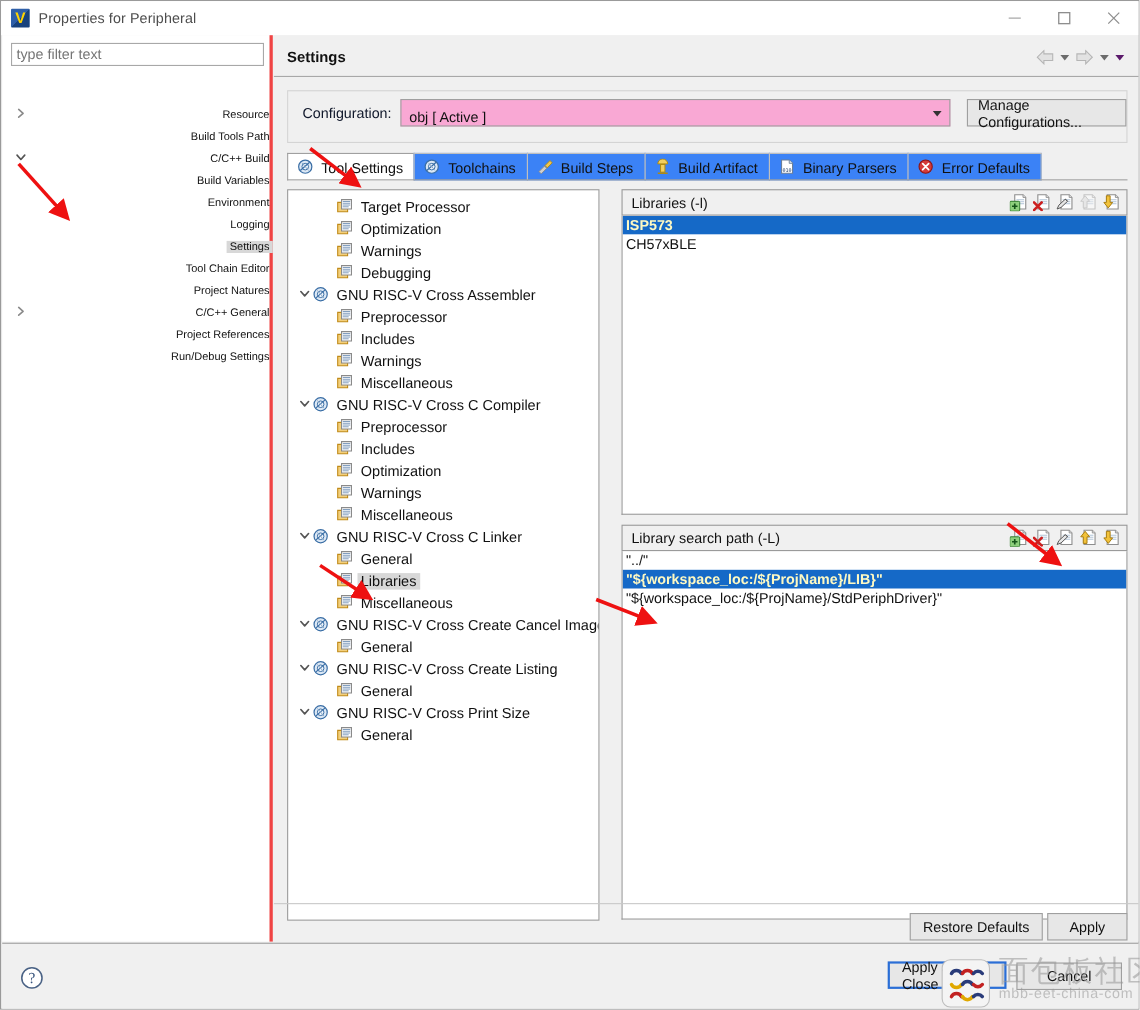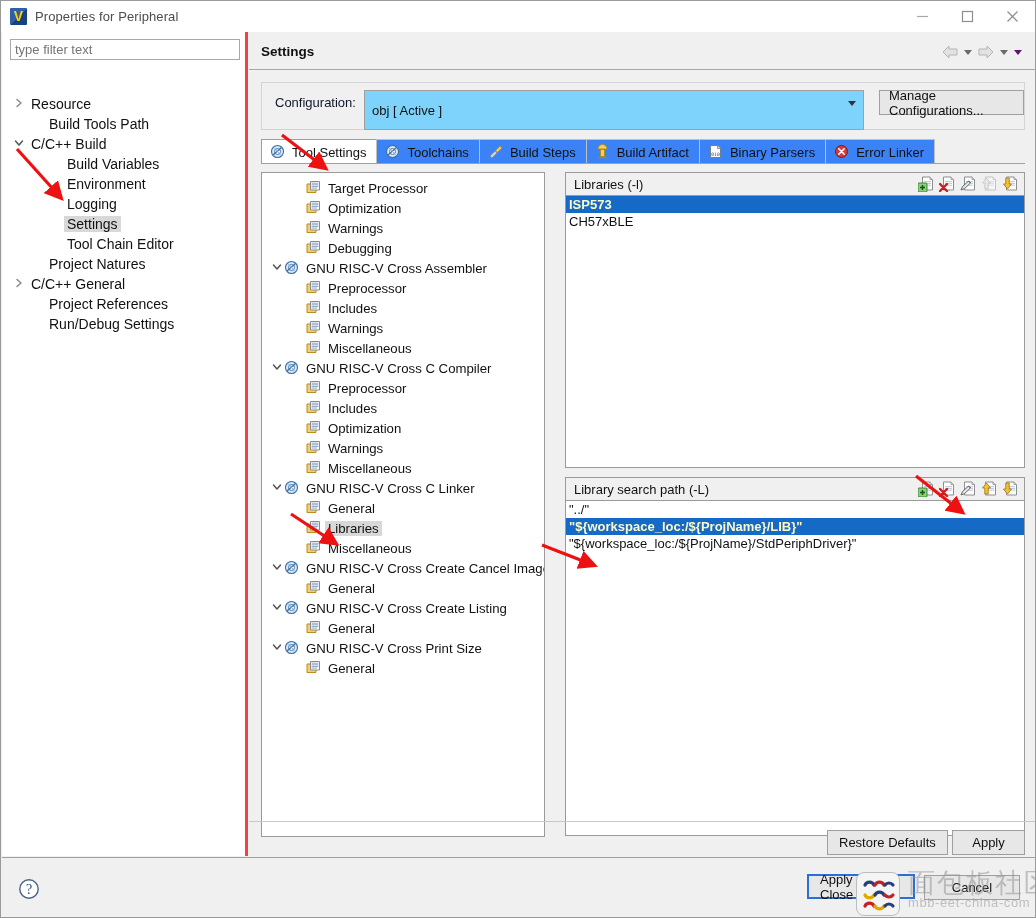--- a/index.html
+++ b/index.html
@@ -65,21 +65,21 @@
     width: 230px; height: 21px;
     border: 1px solid #a8a8a8; background: #fff;
     font-size: 13px; color: #5a5a5a;
     padding: 2px 4px; line-height: 16px;
     outline: none;
     font-family: "Liberation Sans", sans-serif;
   }
   .tree { position: absolute; left: 0; top: 62px; width: 246px; }
   .tnode {
     height: 20px; display: flex; align-items: center;
-    font-size: 14px; color: #111; white-space: nowrap;
+    font-size: 10px; color: #111; white-space: nowrap; justify-content: space-between;
   }
   .tnode .twist {
     width: 18px; text-align: center; color: #6f6f6f; font-size: 11px;
     flex: 0 0 18px;
   }
   .tnode .tlabel { padding: 0 3px; }
   .tnode.sel .tlabel { background: #d8d8d8; }
 
   
   .rightpane {
@@ -108,24 +108,24 @@
     width: 764px; height: 48px;
     background: #f0f0f0;
     border: 1px solid #d4d4d4;
   }
   .config-label {
     position: absolute; left: 13px; top: 12px;
     font-size: 13px; color: #0f172a;
   }
   .config-combo {
     position: absolute; left: 102px; top: 7px;
-    width: 500px; height: 40px;
-    background: #7dd3fc;
+    width: 500px; height: 25px;
+    background: #f9a8d4;
     border: 1px solid #9f9f9f;
-    display: flex; align-items: center;
+    display: flex; align-items: flex-end;
   }
   .config-combo .val { padding-left: 7px; font-size: 13px; color: #111; }
   .config-combo .arrow {
     position: absolute; right: 7px; top: 10px;
     width:0;height:0;border-left:4px solid transparent;border-right:4px solid transparent;border-top:5px solid #333;
   }
   .manage-btn {
     position: absolute; left: 617px; top: 7px;
     height: 25px; padding: 0 9px;
     background: #e7e7e7; border: 1px solid #9f9f9f;
@@ -397,21 +397,21 @@
               <path d="M9.5 1.5 L9.5 4.5 L12.5 4.5" fill="#dde6f0" stroke="#6b7f99" stroke-width=".8"></path>
               <text x="7.5" y="12" font-family="DejaVu Sans Mono, monospace" font-size="4.6" fill="#24406b" text-anchor="middle">010</text>
             </svg></span>
           <span>Binary Parsers</span>
         </div>
         <div class="tab">
           <span class="ic"><svg width="15" height="15" viewBox="0 0 15 15">
               <circle cx="7.5" cy="7.5" r="6" fill="#d43a3a" stroke="#8e1414" stroke-width="1"></circle>
               <path d="M4.8 4.8 L10.2 10.2 M10.2 4.8 L4.8 10.2" stroke="#fff" stroke-width="1.6" stroke-linecap="round"></path>
             </svg></span>
-          <span>Error Linker</span>
+          <span>Error Defaults</span>
         </div>
       </div>
     <div class="tabs-rule"></div>
 
     <div class="ts-tree">
       <div class="ts-inner" id="tooltree">
           <div class="ts-node">
             <span class="tw" style="margin-left: 30px;"></span>
             <span class="ic" style="margin-right: 3px;"><svg width="15" height="14" viewBox="0 0 15 14">
                 <path d="M1 4 L1 12.5 L10 12.5 L10 4 Z" fill="#f3cf7a" stroke="#c08a18" stroke-width="1"></path>

